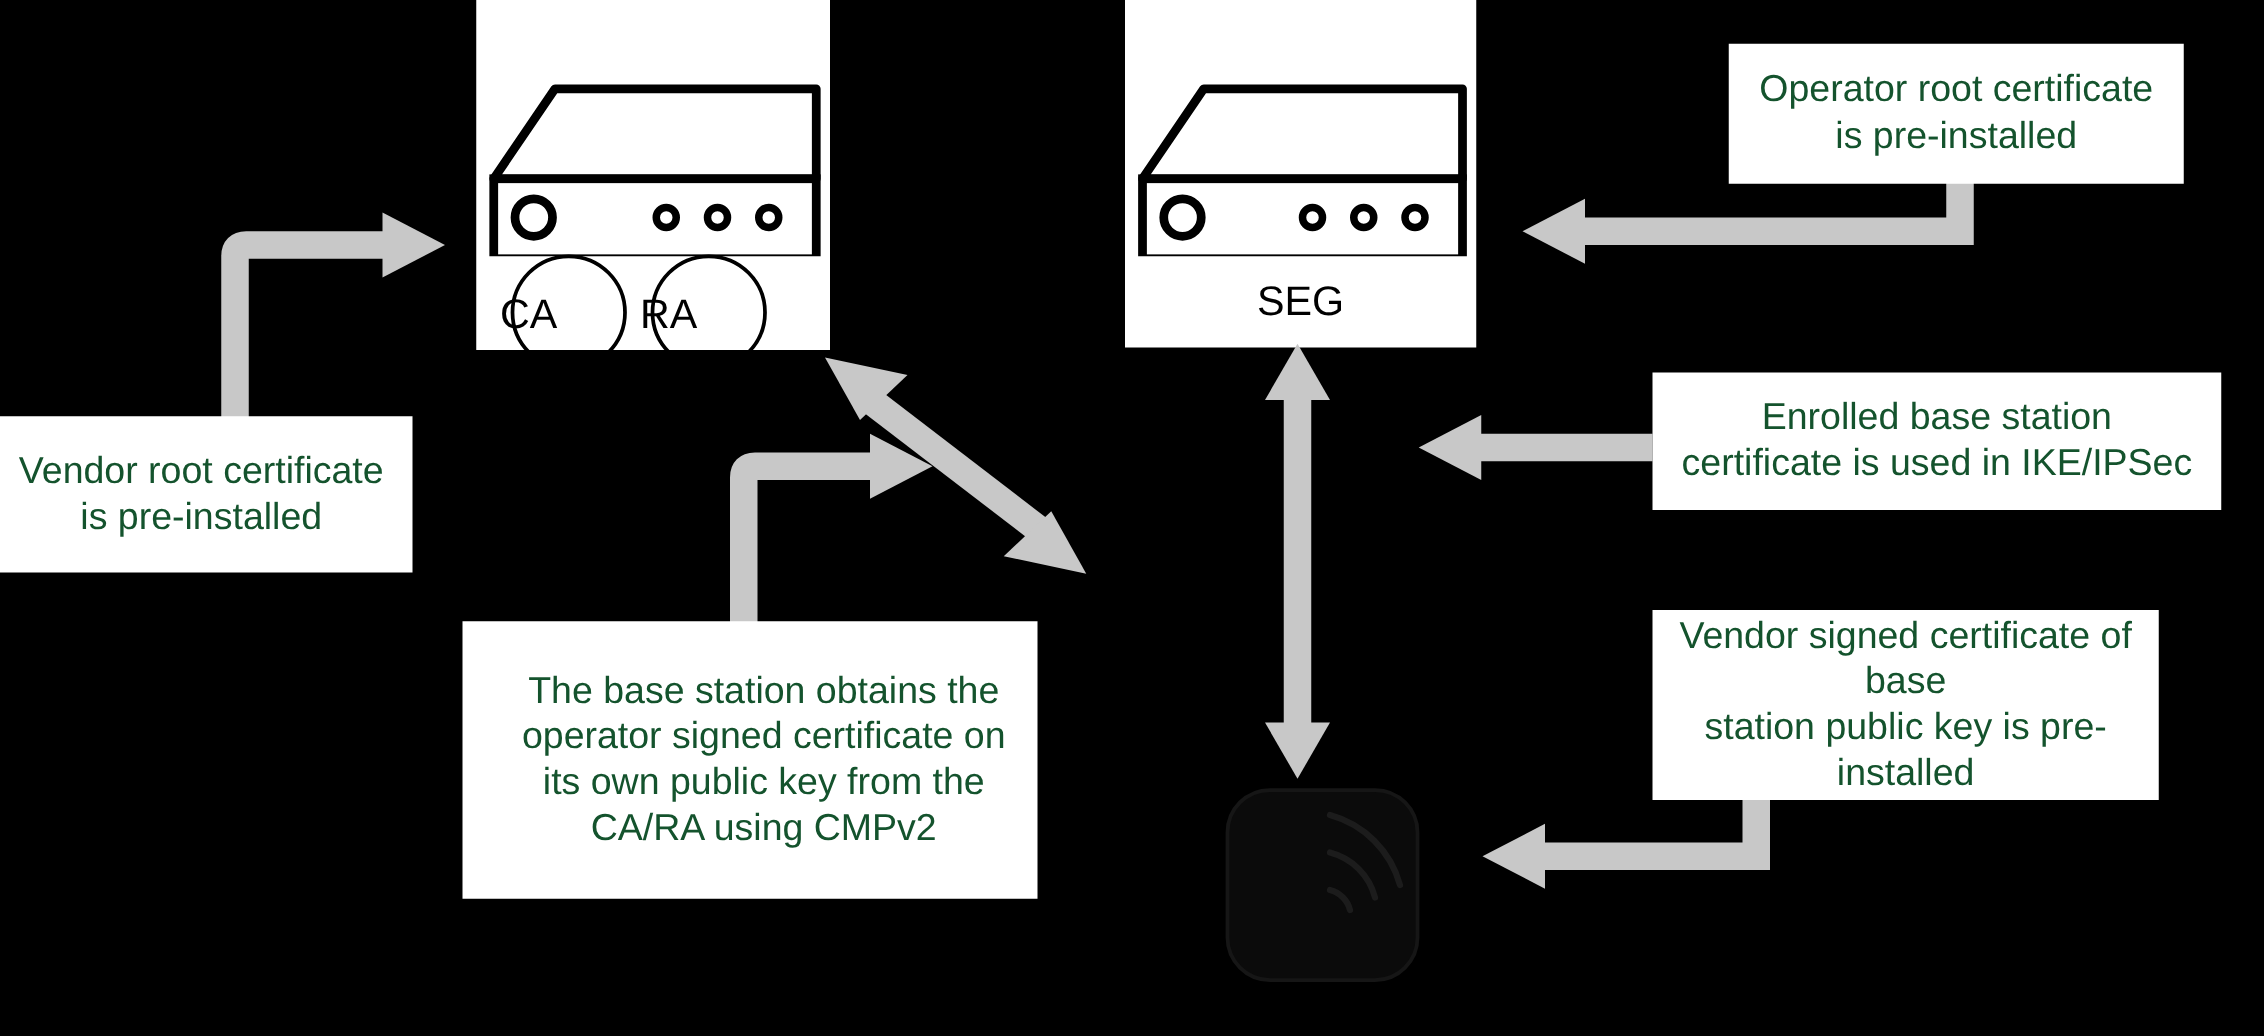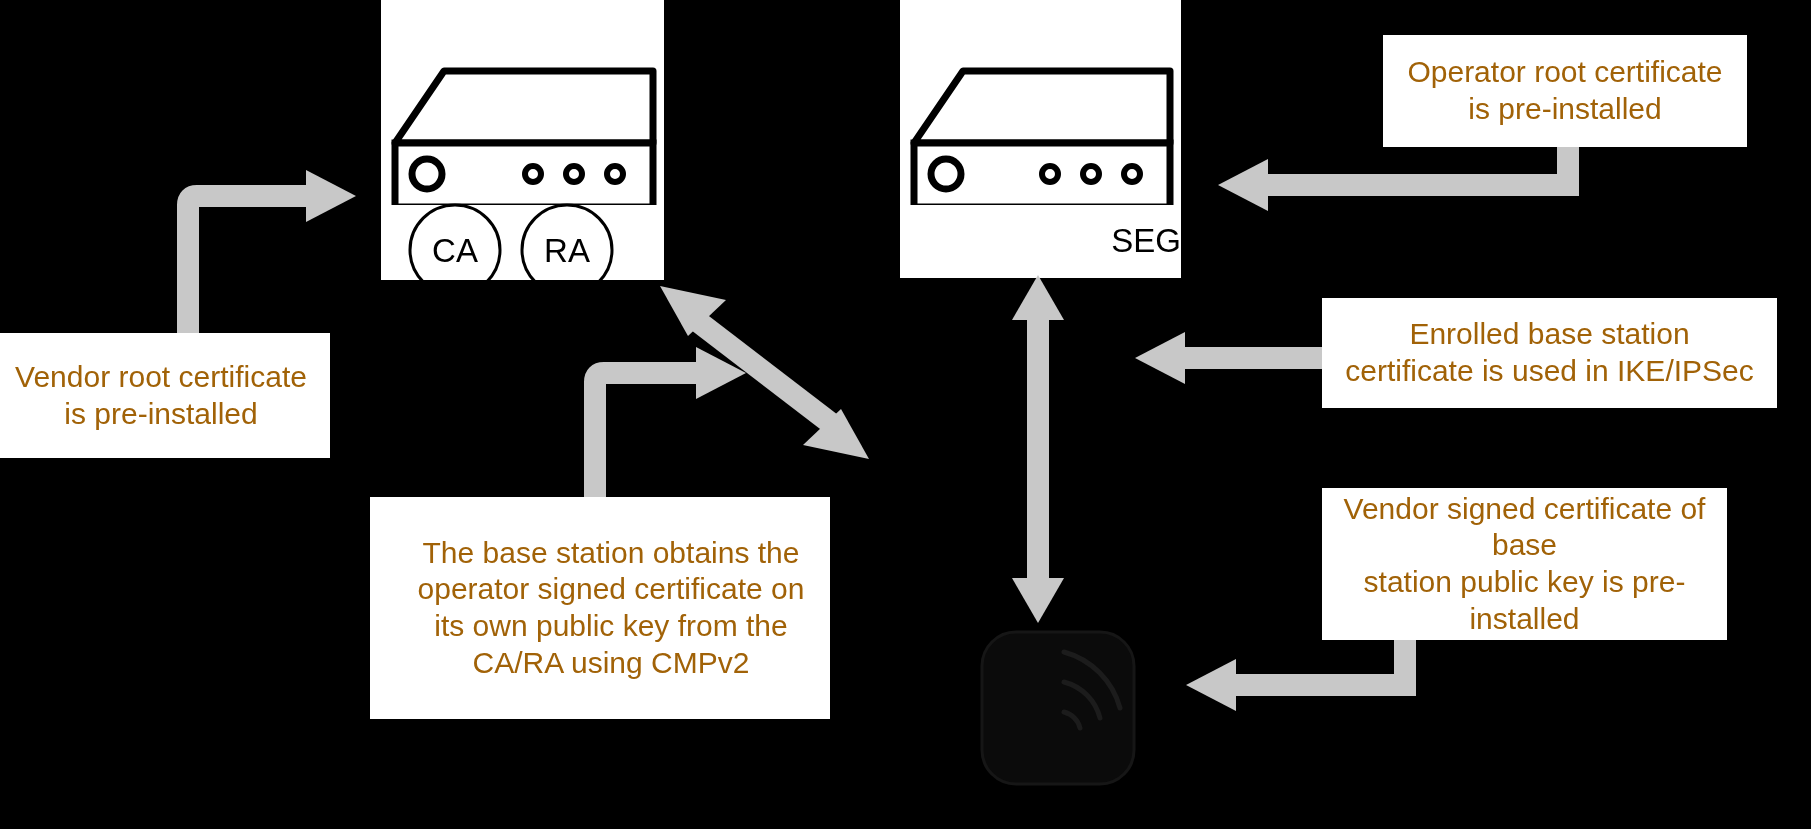--- a/index.html
+++ b/index.html
@@ -16,46 +16,45 @@
     font-family: "Liberation Sans", sans-serif;
   }
   
   .panel {
     position: absolute;
     background: #ffffff;
   }
   .callout {
     position: absolute;
     background: #ffffff;
-    color: #a16207;
+    color: #14532d;
     display: flex;
     align-items: center;
     justify-content: center;
     text-align: center;
     line-height: 1.22;
     font-size: 30px;
     padding: 6px 10px;
     box-sizing: border-box;
     white-space: pre-line;
   }
   
   .device { position: absolute; }
   .device svg { display: block; }
   
   .bubble-label {
     position: absolute;
     font-size: 33px;
     color: #000000;
-    text-align: center;
   }
   .seg-label {
     position: absolute;
     font-size: 33px;
     color: #000000;
-    text-align: right;
+    text-align: center;
     width: 100%;
   }
   
   #arrows {
     position: absolute;
     left: 0; top: 0;
     width: 1811px;
     height: 829px;
     pointer-events: none;
   }

